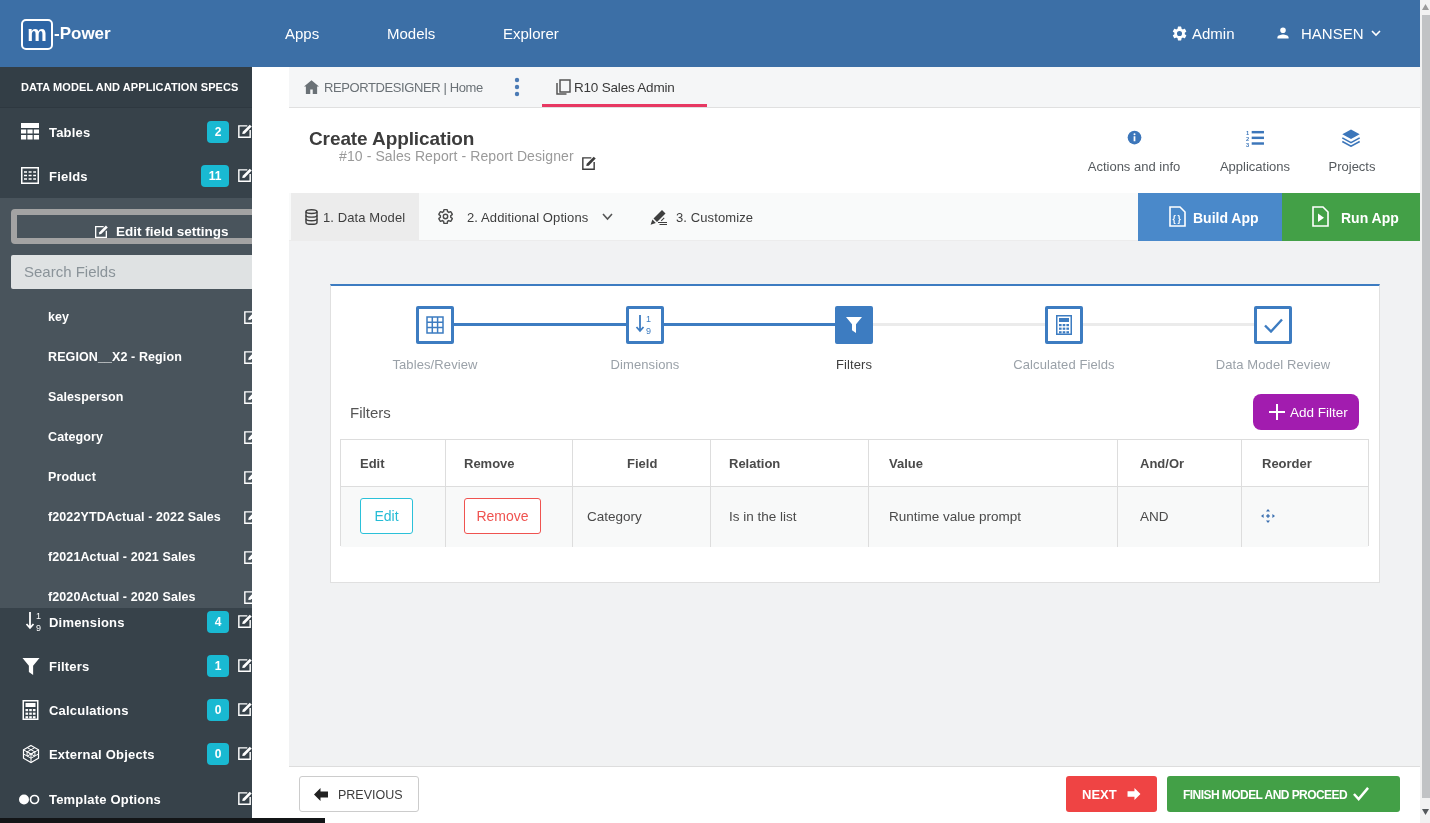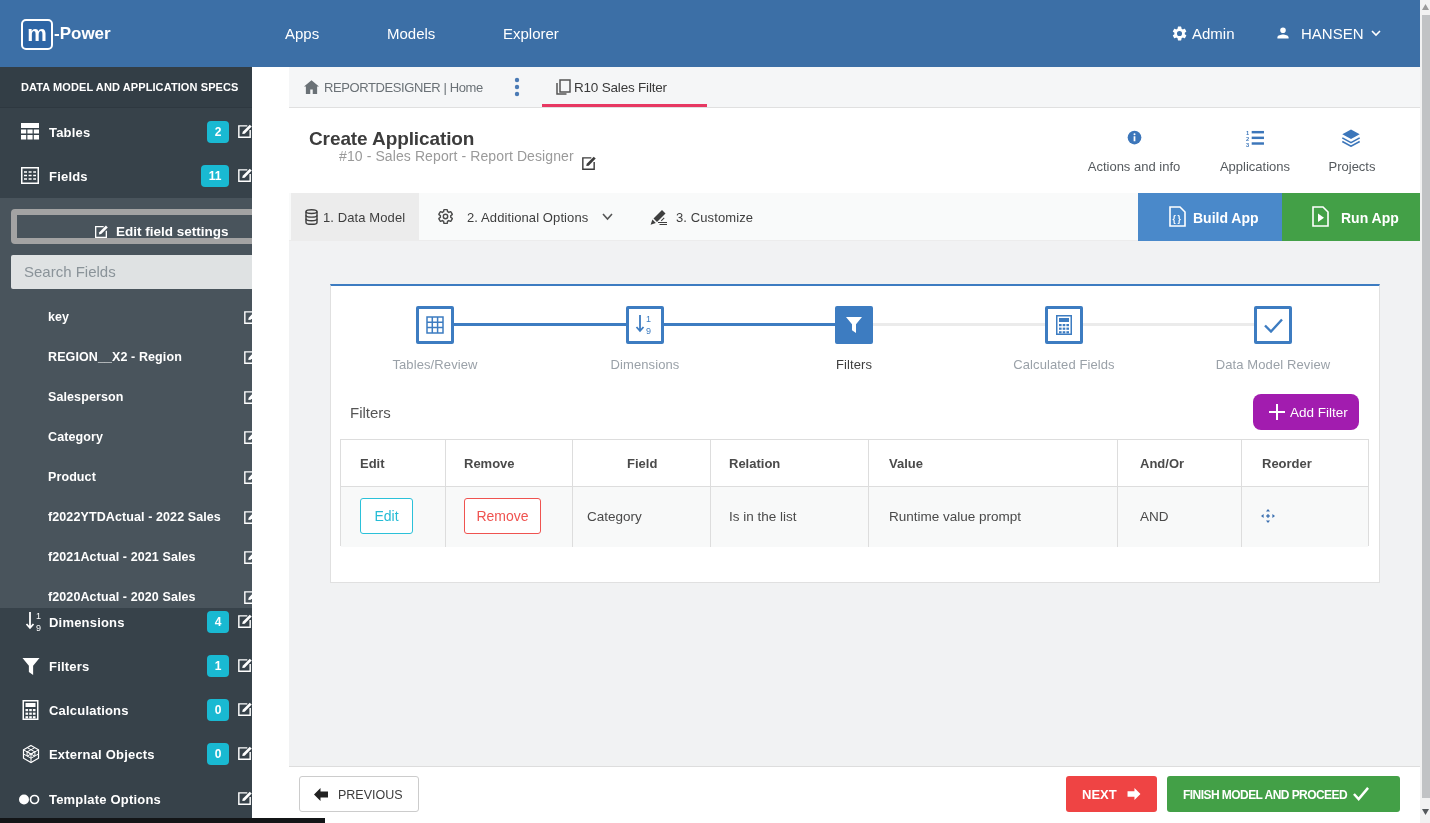--- a/index.html
+++ b/index.html
@@ -268,21 +268,21 @@
 <div id="crumb" class="abs">REPORTDESIGNER | Home</div>
 <svg class="abs" style="left:514px;top:77px;" width="6" height="20" viewBox="0 0 6 20">
     <circle cx="3" cy="3" r="2.2" fill="#4a7ab5"></circle>
     <circle cx="3" cy="10" r="2.2" fill="#4a7ab5"></circle>
     <circle cx="3" cy="17" r="2.2" fill="#4a7ab5"></circle>
   </svg>
 <svg class="abs" style="left:556px;top:79px;" width="15" height="16" viewBox="0 0 15 16">
     <rect x="4" y="1" width="10" height="12" fill="none" stroke="#555" stroke-width="1.5"></rect>
     <path d="M10.5 15H1V4" fill="none" stroke="#555" stroke-width="1.5"></path>
   </svg>
-<div id="tabname" class="abs">R10 Sales Filter</div>
+<div id="tabname" class="abs">R10 Sales Admin</div>
 <div id="tabline" class="abs"></div>
 
 <div id="header" class="abs"></div>
 <div id="h-title" class="abs">Create Application</div>
 <div id="h-sub" class="abs">#10 - Sales Report - Report Designer</div>
 <svg class="abs" style="left:580px;top:155px;" width="17" height="17" viewBox="0 0 24 24">
     <path fill="#3c3c3c" d="M3 3h13v2H5v14h14v-9h2v11H3z"></path>
     <path fill="#3c3c3c" d="M9.5 12.2L19.4 2.3l2.8 2.8-9.9 9.9-3.5.7z"></path>
   </svg>
 <svg class="abs" style="left:1127px;top:130px;" width="15" height="15" viewBox="0 0 24 24">

